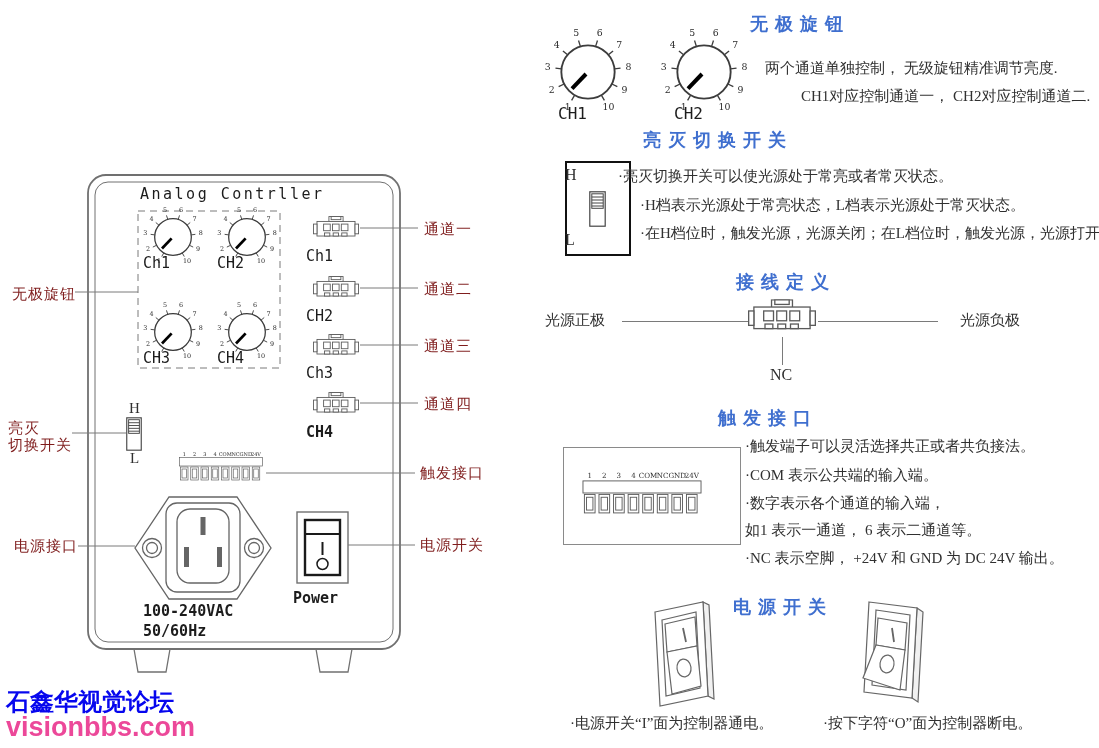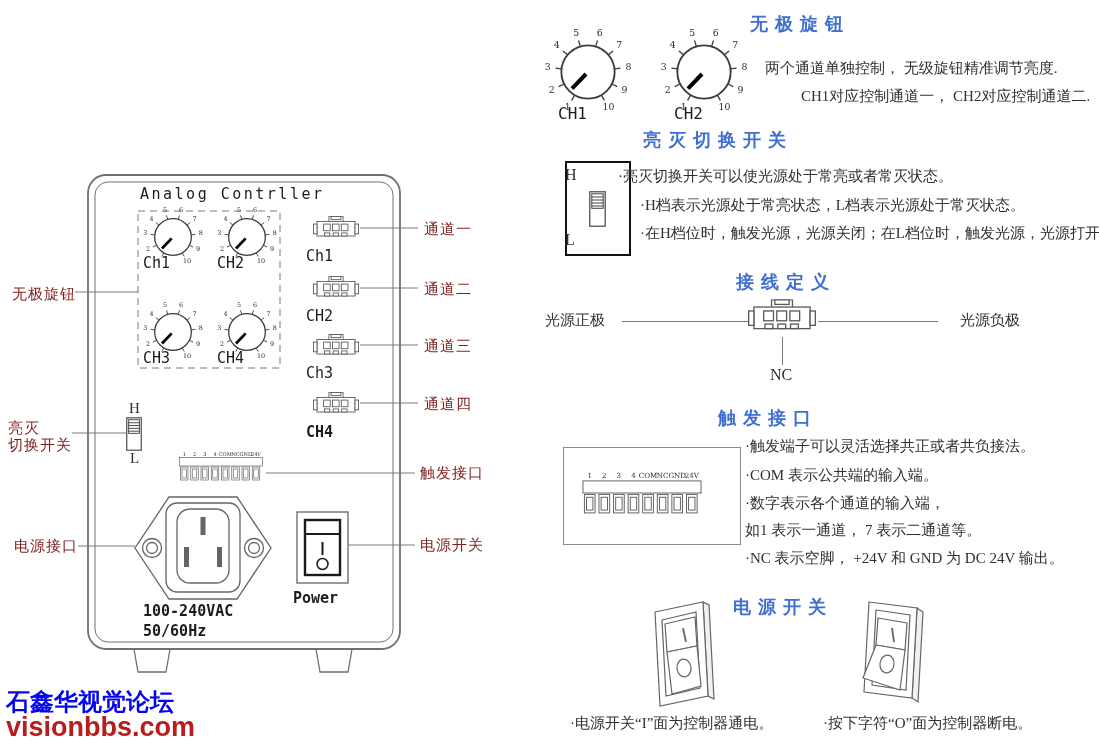--- a/index.html
+++ b/index.html
@@ -10,21 +10,21 @@
   .mono{font-family:"DejaVu Sans Mono",monospace;color:#1c1c1c;}
   .stitle{font-family:"Liberation Sans",sans-serif;font-size:18px;font-weight:bold;
           color:#3f6fcf;letter-spacing:7px;text-align:center;width:200px;}
   .callout{font-size:15px;color:#7f1d1d;letter-spacing:1px;}
   .hl{position:absolute;height:1px;background:#7a7a7a;}
   .vl{position:absolute;width:1px;background:#7a7a7a;}
   .ctr{text-align:left;}
   .box2{position:absolute;border:2px solid #111;box-sizing:border-box;background:#fff;}
   .box1{position:absolute;border:1px solid #8a8a8a;box-sizing:border-box;background:#fff;}
   .wm1{font-family:"Liberation Sans",sans-serif;font-weight:bold;font-size:24px;color:#0606ee;}
-  .wm2{font-family:"Liberation Sans",sans-serif;font-weight:bold;font-size:27px;color:#b91c1c;}
+  .wm2{font-family:"Liberation Sans",sans-serif;font-weight:bold;font-size:27px;color:#ec4899;}
   svg{position:absolute;overflow:visible;}
   svg text{font-family:"DejaVu Serif",serif;fill:#2b2b2b;}
 </style>
 </head>
 <body>
 
 <div class="canvas">
 
   <svg width="0" height="0">
     <defs>
@@ -238,21 +238,21 @@
   <div class="t serif" style="left:770px;top:366px;font-size:16px;">NC</div>
 
   <div class="t stitle" style="left:668px;top:406px;">触发接口</div>
   <div class="box1" style="left:563px;top:447px;width:178px;height:98px;"></div>
   <svg style="left:578px;top:470px" width="128" height="46" viewBox="0 0 180 64">
       <use href="#tblock" width="180" height="64"></use>
     </svg>
   <div class="t serif" style="left:745px;top:437px;">·触发端子可以灵活选择共正或者共负接法。</div>
   <div class="t serif" style="left:745px;top:466px;">·COM 表示公共端的输入端。</div>
   <div class="t serif" style="left:745px;top:494px;">·数字表示各个通道的输入端，</div>
-  <div class="t serif" style="left:745px;top:521px;">如1 表示一通道， 7 表示二通道等。</div>
+  <div class="t serif" style="left:745px;top:521px;">如1 表示一通道， 6 表示二通道等。</div>
   <div class="t serif" style="left:745px;top:549px;">·NC 表示空脚， +24V 和 GND 为 DC 24V 输出。</div>
 
   <div class="t stitle" style="left:683px;top:595px;">电源开关</div>
   <svg style="left:645px;top:600px" width="76" height="110" viewBox="0 0 76 110" fill="none" stroke="#666" stroke-width="1.2">
     <polygon points="58,2 64,5 69,99 63,96" fill="#f1f1f1"></polygon>
     <polygon points="10,12 58,2 63,96 15,106" fill="#fff"></polygon>
     <polygon points="17,20 51,12 55,88 21,96" fill="#fff"></polygon>
     <polygon points="20,24 50,17 52,46 22,52" fill="#fff"></polygon>
     <polygon points="22,52 52,46 56,86 27,94" fill="#fff"></polygon>
     <line x1="38" y1="28" x2="41" y2="42" stroke-width="1.8"></line>

